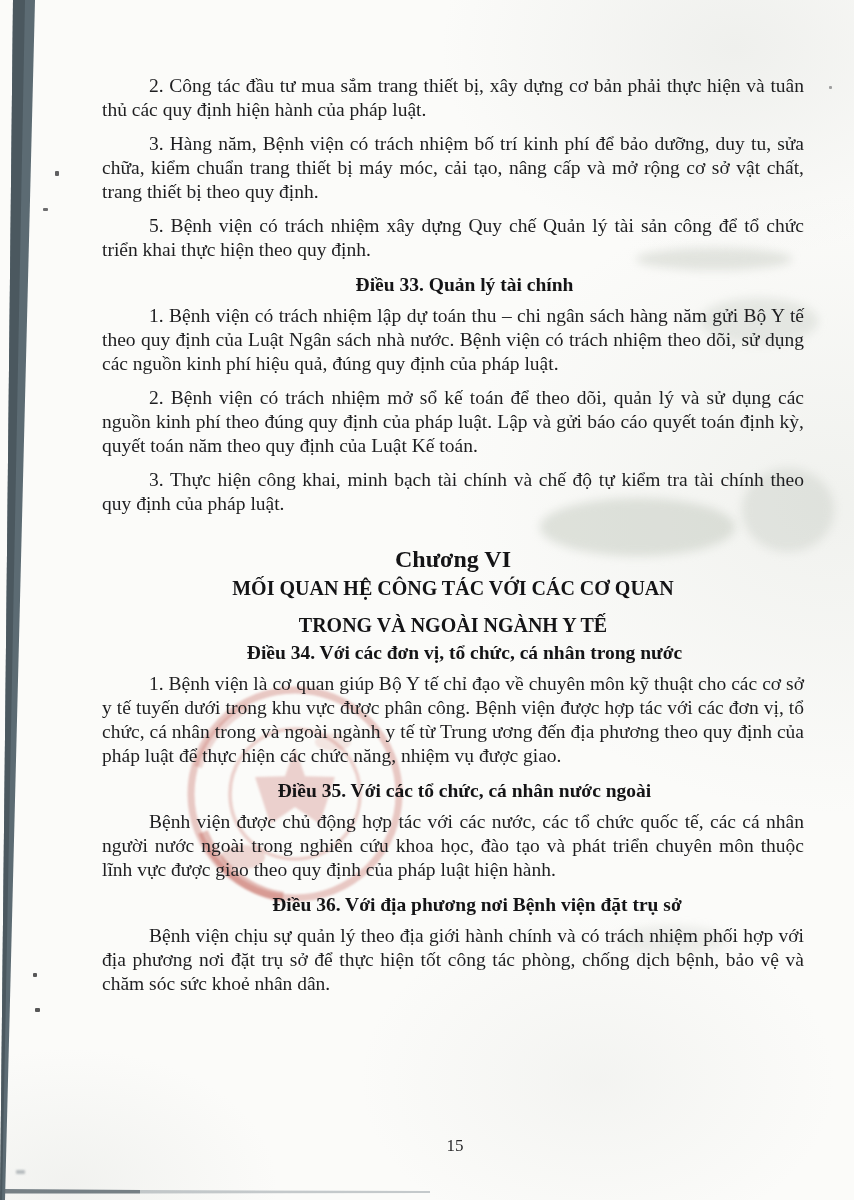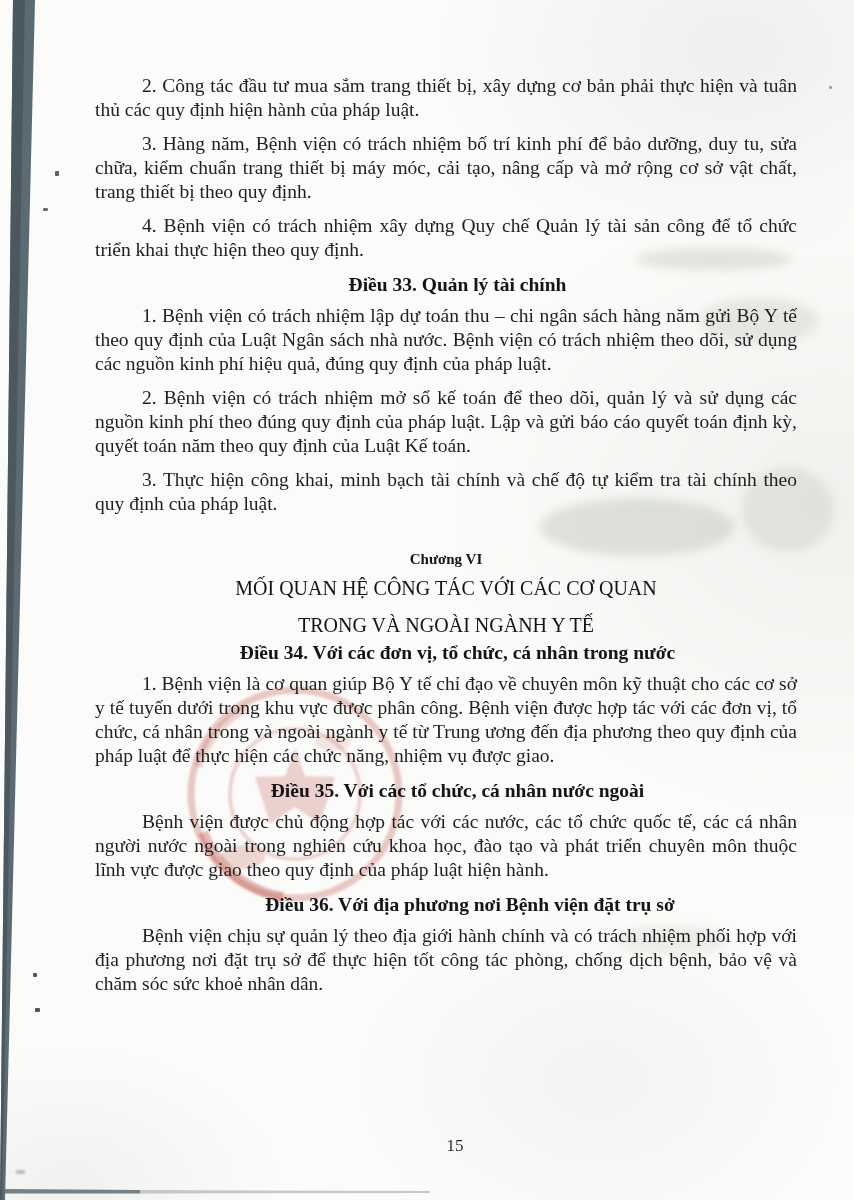--- a/index.html
+++ b/index.html
@@ -13,33 +13,33 @@
     background:
       radial-gradient(ellipse 420px 300px at 86% 4%, rgba(208,211,206,.28), transparent 70%),
       radial-gradient(ellipse 520px 430px at 97% 42%, rgba(203,208,200,.22), transparent 72%),
       radial-gradient(ellipse 340px 240px at 70% 90%, rgba(208,211,206,.18), transparent 70%),
       radial-gradient(ellipse 300px 200px at 8% 99%, rgba(206,209,204,.22), transparent 70%),
       #fbfbf9;
     color:#1e1e20;
   }
   
   .textblock{
-    position:absolute;left:95px;top:74px;width:702px;z-index:3;
+    position:absolute;left:102px;top:74px;width:702px;z-index:3;
   }
   .p-body{
     font-size:19.5px;line-height:24px;text-align:justify;
     text-indent:47px;margin:0 0 10px 0;color:#1e1e20;
   }
   .h-article{
     font-size:19.5px;line-height:26px;font-weight:bold;color:#141416;
     margin:2px 0 6px 23px;text-align:center;
   }
   .chapter{margin-top:30px;text-align:center;}
-  .chapter-label{font-size:15px;line-height:26px;font-weight:bold;color:#141416;}
-  .chapter-title{font-size:20px;line-height:25px;font-weight:normal;color:#141416;margin-top:4px;}
+  .chapter-label{font-size:24px;line-height:26px;font-weight:bold;color:#141416;}
+  .chapter-title{font-size:20px;line-height:25px;font-weight:bold;color:#141416;margin-top:4px;}
   .mt8{}
   .mt6{margin-top:6px;margin-left:48px;}
   .page-number{
     position:absolute;left:0;top:1136px;width:100%;text-align:center;z-index:3;
     font-size:17px;color:#2a2a2c;transform:translateX(28px);
   }
   
   .edge-svg{position:absolute;left:0;top:0;z-index:5;filter:blur(.6px);}
   .stamp-svg{position:absolute;left:173px;top:672px;z-index:1;filter:blur(1.3px);mix-blend-mode:multiply;}
   .smudge{position:absolute;border-radius:50%;filter:blur(5px);z-index:1;}
@@ -65,21 +65,21 @@
   <div class="smudge" style="left:636px;top:248px;width:156px;height:22px;background:rgba(186,192,182,.38);"></div>
   <div class="smudge" style="left:700px;top:298px;width:118px;height:46px;background:rgba(186,192,182,.30);"></div>
   <div class="smudge" style="left:540px;top:498px;width:195px;height:58px;background:rgba(182,190,178,.40);"></div>
   <div class="smudge" style="left:742px;top:468px;width:92px;height:84px;background:rgba(186,192,182,.32);"></div>
   <div class="smudge" style="left:616px;top:926px;width:112px;height:28px;background:rgba(190,195,186,.25);"></div>
 
   <div class="textblock">
 
     <p class="p-body">2. Công tác đầu tư mua sắm trang thiết bị, xây dựng cơ bản phải thực hiện và tuân thủ các quy định hiện hành của pháp luật.</p>
     <p class="p-body">3. Hàng năm, Bệnh viện có trách nhiệm bố trí kinh phí để bảo dưỡng, duy tu, sửa chữa, kiểm chuẩn trang thiết bị máy móc, cải tạo, nâng cấp và mở rộng cơ sở vật chất, trang thiết bị theo quy định.</p>
-    <p class="p-body">4. Bệnh viện có trách nhiệm xây dựng Quy chế Quản lý tài sản công để tổ chức triển khai thực hiện theo quy định.</p>
+    <p class="p-body">5. Bệnh viện có trách nhiệm xây dựng Quy chế Quản lý tài sản công để tổ chức triển khai thực hiện theo quy định.</p>
 
     <div class="h-article">Điều 33. Quản lý tài chính</div>
     <p class="p-body">1. Bệnh viện có trách nhiệm lập dự toán thu – chi ngân sách hàng năm gửi Bộ Y tế theo quy định của Luật Ngân sách nhà nước. Bệnh viện có trách nhiệm theo dõi, sử dụng các nguồn kinh phí hiệu quả, đúng quy định của pháp luật.</p>
     <p class="p-body">2. Bệnh viện có trách nhiệm mở sổ kế toán để theo dõi, quản lý và sử dụng các nguồn kinh phí theo đúng quy định của pháp luật. Lập và gửi báo cáo quyết toán định kỳ, quyết toán năm theo quy định của Luật Kế toán.</p>
     <p class="p-body">3. Thực hiện công khai, minh bạch tài chính và chế độ tự kiểm tra tài chính theo quy định của pháp luật.</p>
 
     <div class="chapter">
       <div class="chapter-label">Chương VI</div>
       <div class="chapter-title">MỐI QUAN HỆ CÔNG TÁC VỚI CÁC CƠ QUAN</div>
       <div class="chapter-title" style="margin-top:12px;">TRONG VÀ NGOÀI NGÀNH Y TẾ</div>

